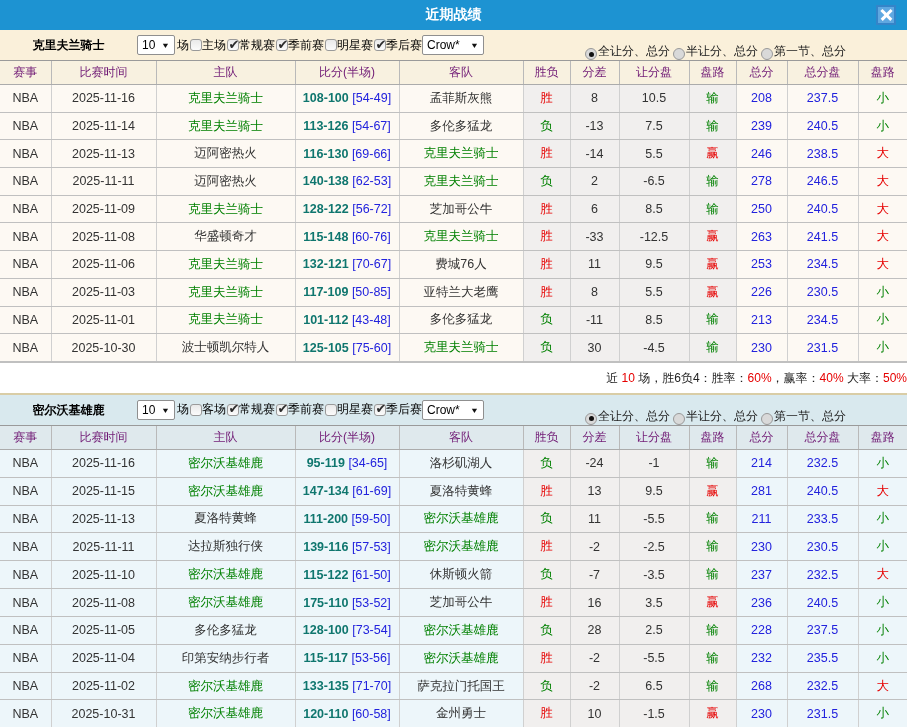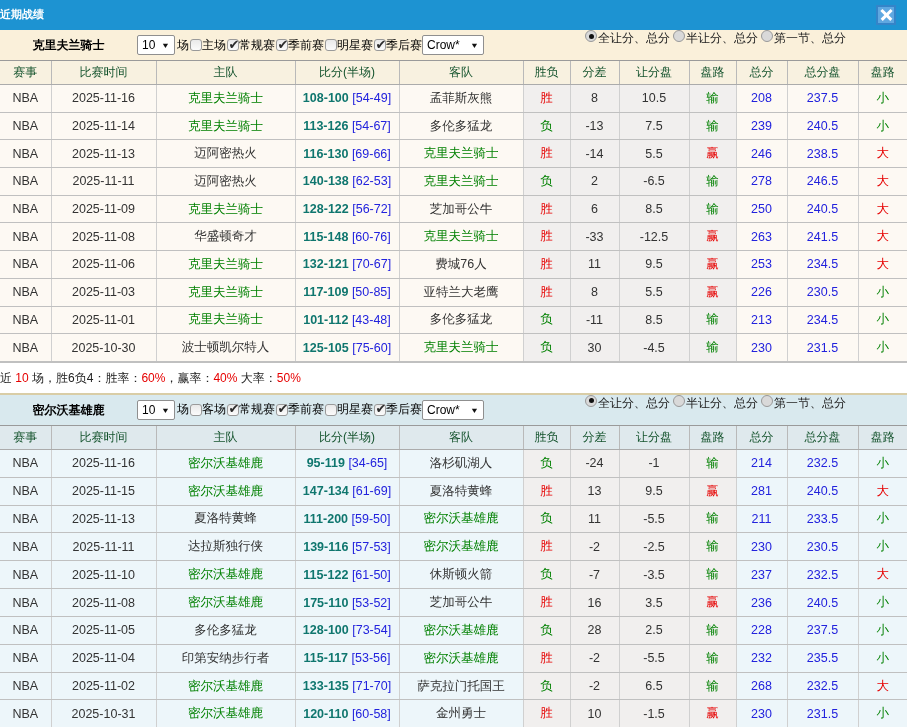--- a/index.html
+++ b/index.html
@@ -2,21 +2,21 @@
 <html><head>
 <meta charset="utf-8">
 <style>
   * { margin:0; padding:0; box-sizing:border-box; }
   html,body { width:907px; height:727px; overflow:hidden; }
   body { font-family:"Liberation Sans","DejaVu Sans",sans-serif; }
   #app { position:relative; width:907px; height:727px; background:#fff; overflow:hidden; }
 
   
   .titlebar { position:relative; height:30px; background:#1d93d2; }
-  .titlebar .title { line-height:29px; color:#fff; font-size:11px; font-weight:bold; }
+  .titlebar .title { text-align:center; line-height:29px; color:#fff; font-size:14px; font-weight:bold; }
   .close-btn { position:absolute; top:5px; right:11px; width:20px; height:20px;
     background:#5fa8e1; border:2px solid #3584c8; cursor:pointer; }
   .close-btn .x { position:absolute; left:50%; top:50%; width:13px; height:13px;
     transform:translate(-50%,-50%); font-size:0; }
   .close-btn .x:before, .close-btn .x:after { content:""; position:absolute; left:-0.5px; top:5.25px;
     width:14px; height:2.6px; background:#fff; }
   .close-btn .x:before { transform:rotate(45deg); }
   .close-btn .x:after { transform:rotate(-45deg); }
 
   
@@ -29,48 +29,48 @@
   .sel { height:20px; background:#fff; border:1px solid #8f8f8f; border-radius:2px; display:inline-flex;
     align-items:center; justify-content:space-between; padding:0 4px; font-size:12px; color:#000; cursor:pointer; }
   .sel .arr { font-size:9px; color:#111; margin-left:4px; transform:scaleY(0.85); }
   .sel-games { width:38px; margin-right:2px; }
   .sel-company { width:62px; margin-left:0; }
   .lab { font-size:12px; color:#000; white-space:nowrap; }
   .cb { width:12px; height:12px; background:linear-gradient(#e9e9e9,#fbfbfb); border:1px solid #9a9a9a;
     border-radius:3px; display:inline-block; position:relative; margin:0 0 0 1px; cursor:pointer; }
   .cb.checked:after { content:"\2714"; position:absolute; left:0.5px; top:-3.5px; font-size:13px;
     font-weight:bold; color:#2b2b2b; }
-  .radios { position:absolute; left:585px; top:0; height:100%; display:flex; align-items:flex-start; }
+  .radios { position:absolute; left:585px; top:0; height:100%; display:flex; align-items:flex-end; }
   .radio { width:12px; height:12px; border-radius:50%; border:1px solid #999; background:#d9d9d9;
     display:inline-block; position:relative; margin-right:1px; cursor:pointer; }
   .radio.selected:after { content:""; position:absolute; left:2.5px; top:2.5px; width:5px; height:5px;
     border-radius:50%; background:#111; }
   .rlab { font-size:12px; color:#222; white-space:nowrap; margin-right:3px; }
 
   
   table { width:907px; border-collapse:collapse; table-layout:fixed; }
   td { text-align:center; vertical-align:middle; font-size:12.5px; overflow:hidden; white-space:nowrap; }
-  thead td { height:23.5px; font-size:12px; color:#14532d;
+  thead td { height:23.5px; font-size:12px; color:#701a75;
     border-bottom:1px solid #ababab; border-right:1px solid #b9b9b9; }
   thead td:last-child { border-right:none; }
   .s0 thead td { background:#f8f1e0; }
   .s1 thead td { background:#dfe9ed; }
   tbody td { height:27.7px; color:#333; border-bottom:1px solid #c0c0c0; border-right:1px solid #d0d0d0; }
   .s1 tbody td { height:27.85px; }
   tbody td:last-child { border-right:none; }
   .s0 tbody td { background:#fdf9f3; }
   .s1 tbody td { background:#edf6fa; }
   .s0 tbody td.gcol, .s1 tbody td.gcol { background:#f1efee; }
   .c-red { color:#e60000; }
   .c-green { color:#008000; }
   .c-blue { color:#2222dd; }
   .score { color:#0f766e; font-weight:bold; }
 
   
-  .summary { height:31px; background:#fff; border-top:1px solid #c0c0c0; text-align:left;
+  .summary { height:31px; background:#fff; border-top:1px solid #c0c0c0; text-align:right;
     font-size:12px; color:#222; line-height:30px; }
 </style>
 </head>
 <body>
 
 <div id="app">
   <div class="titlebar">
     <div class="title">近期战绩</div>
     <div class="close-btn">
         <span class="x"></span>

